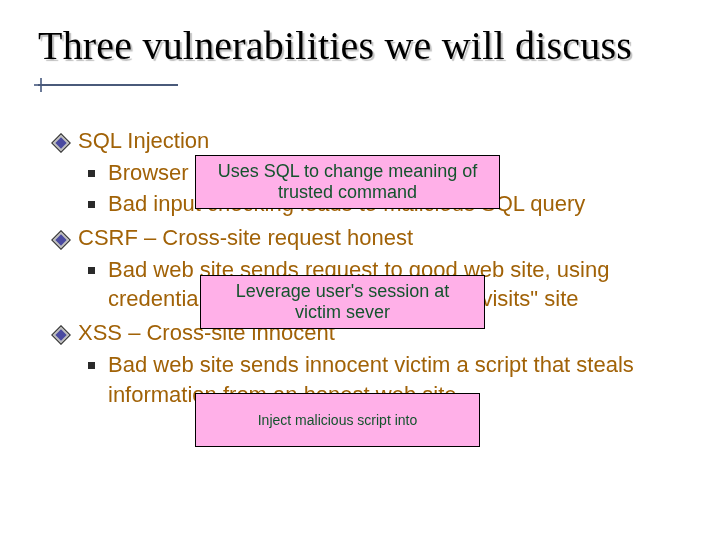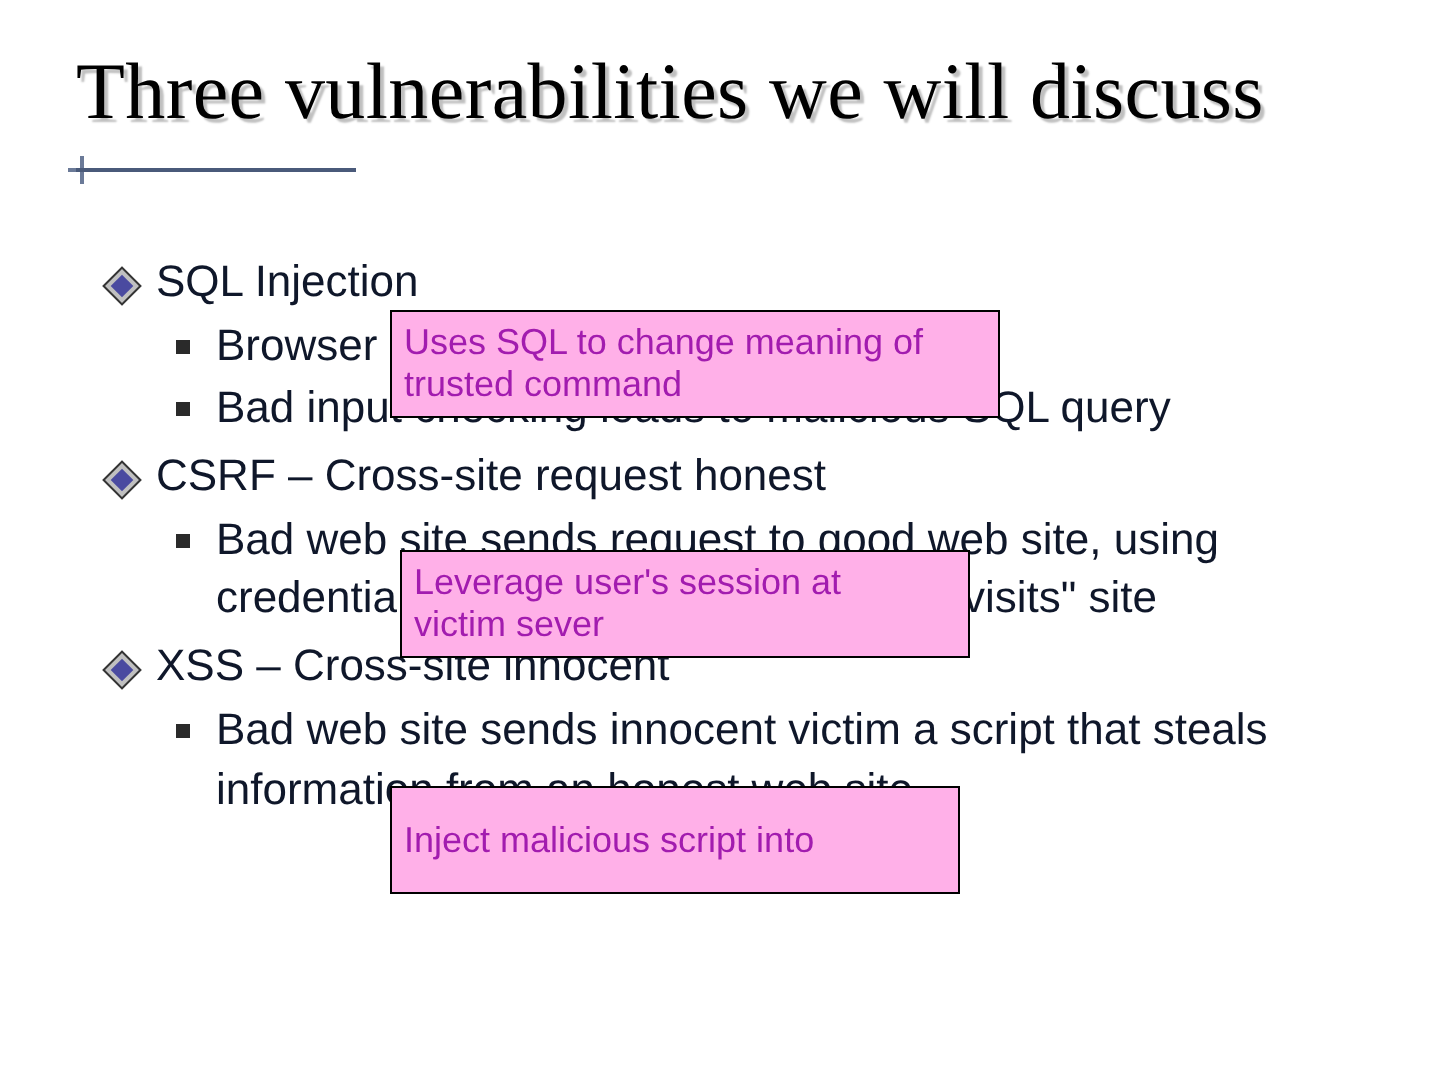--- a/index.html
+++ b/index.html
@@ -49,21 +49,21 @@
   }
   .title-cross::before { left: 6px; top: 0; width: 2px; height: 14px; }
   .title-cross::after  { left: 0; top: 6px; width: 14px; height: 2px; }
   .body {
     position: absolute;
     top: 126px;
     left: 78px;
     right: 30px;
     font-size: 22px;
     line-height: 1.35;
-    color: #0f172a;
+    color: #a16207;
   }
   .diamond-bullet {
     position: absolute;
     width: 12px;
     height: 12px;
     left: -24px;
     top: 10px;
     transform: rotate(45deg);
     background: #c0c0c0;
     border: 1px solid #333;
@@ -90,32 +90,32 @@
     width: 7px;
     height: 7px;
     background: #2a2a2a;
   }
   .pink-box {
     position: absolute;
     background: #ffb0e8;
     border: 1px solid #000;
     text-align: center;
     font-family: Verdana, Geneva, sans-serif;
-    color: #a21caf;
+    color: #14532d;
     display: flex;
     flex-direction: column;
     justify-content: center;
-    align-items: flex-start;
+    align-items: center;
     padding: 2px 6px;
     box-sizing: border-box;
   }
   .pink-box div { white-space: nowrap; }
   #box-sql { left: 195px; top: 155px; width: 305px; height: 54px; font-size: 18px; }
   #box-csrf { left: 200px; top: 275px; width: 285px; height: 54px; font-size: 18px; }
-  #box-xss { left: 195px; top: 393px; width: 285px; height: 54px; font-size: 18px; }
+  #box-xss { left: 195px; top: 393px; width: 285px; height: 54px; font-size: 14px; }
 </style>
 </head>
 <body>
 
 <div class="slide">
 
   <div class="title">Three vulnerabilities we will discuss</div>
   <div class="title-cross"></div>
   <div class="title-underline"></div>
 

